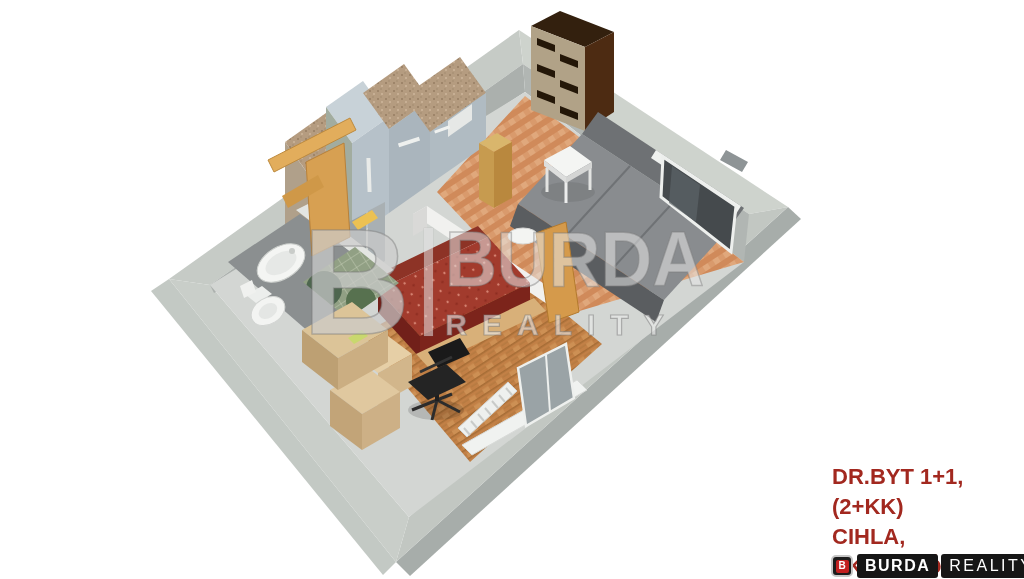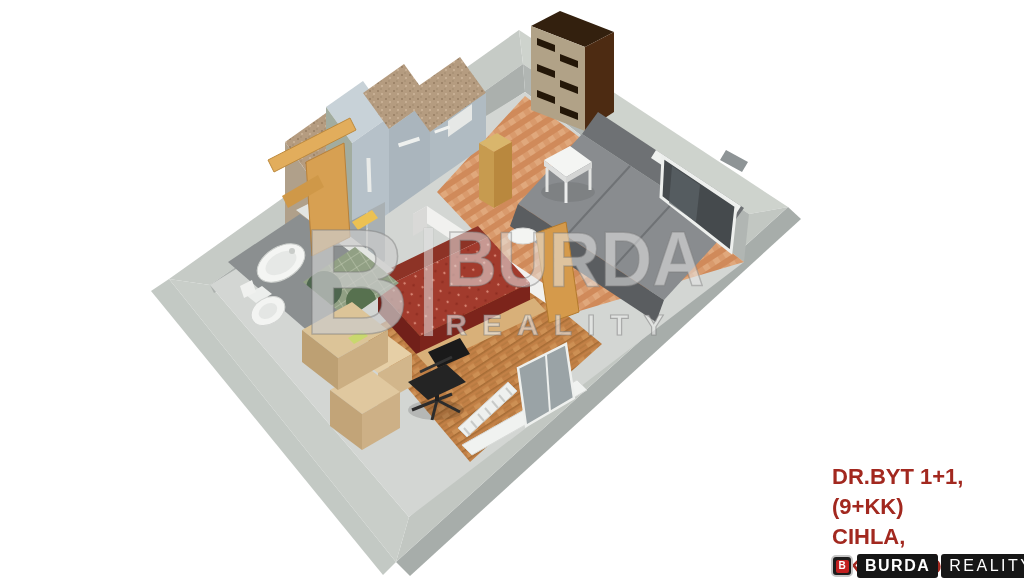--- a/index.html
+++ b/index.html
@@ -267,21 +267,21 @@
   <div class="watermark">
     <div class="wm-letter">B</div>
     <div class="wm-bar"></div>
     <div class="wm-col">
       <div class="wm-word-top">BURDA</div>
       <div class="wm-word-bottom">REALITY</div>
     </div>
   </div>
 
   <div class="caption" id="caption" style="color: rgb(162, 40, 31);">
-    <div>DR.BYT 1+1, (9+KK)</div>
+    <div>DR.BYT 1+1, (2+KK)</div>
     <div>CIHLA, SKLEP.KÓJE</div>
 
   </div>
 
   <div class="logo">
     <div class="logo-icon">
       <div class="logo-icon-inner" id="logo-icon-inner" style="background: rgb(195, 32, 32);">B</div>
     </div>
     <div class="logo-box first" id="logo-box1" style="background: rgb(22, 22, 22); color: rgb(255, 255, 255);">BURDA</div>
     <div class="logo-box second" id="logo-box2" style="background: rgb(22, 22, 22); color: rgb(255, 255, 255);">REALITY</div>

